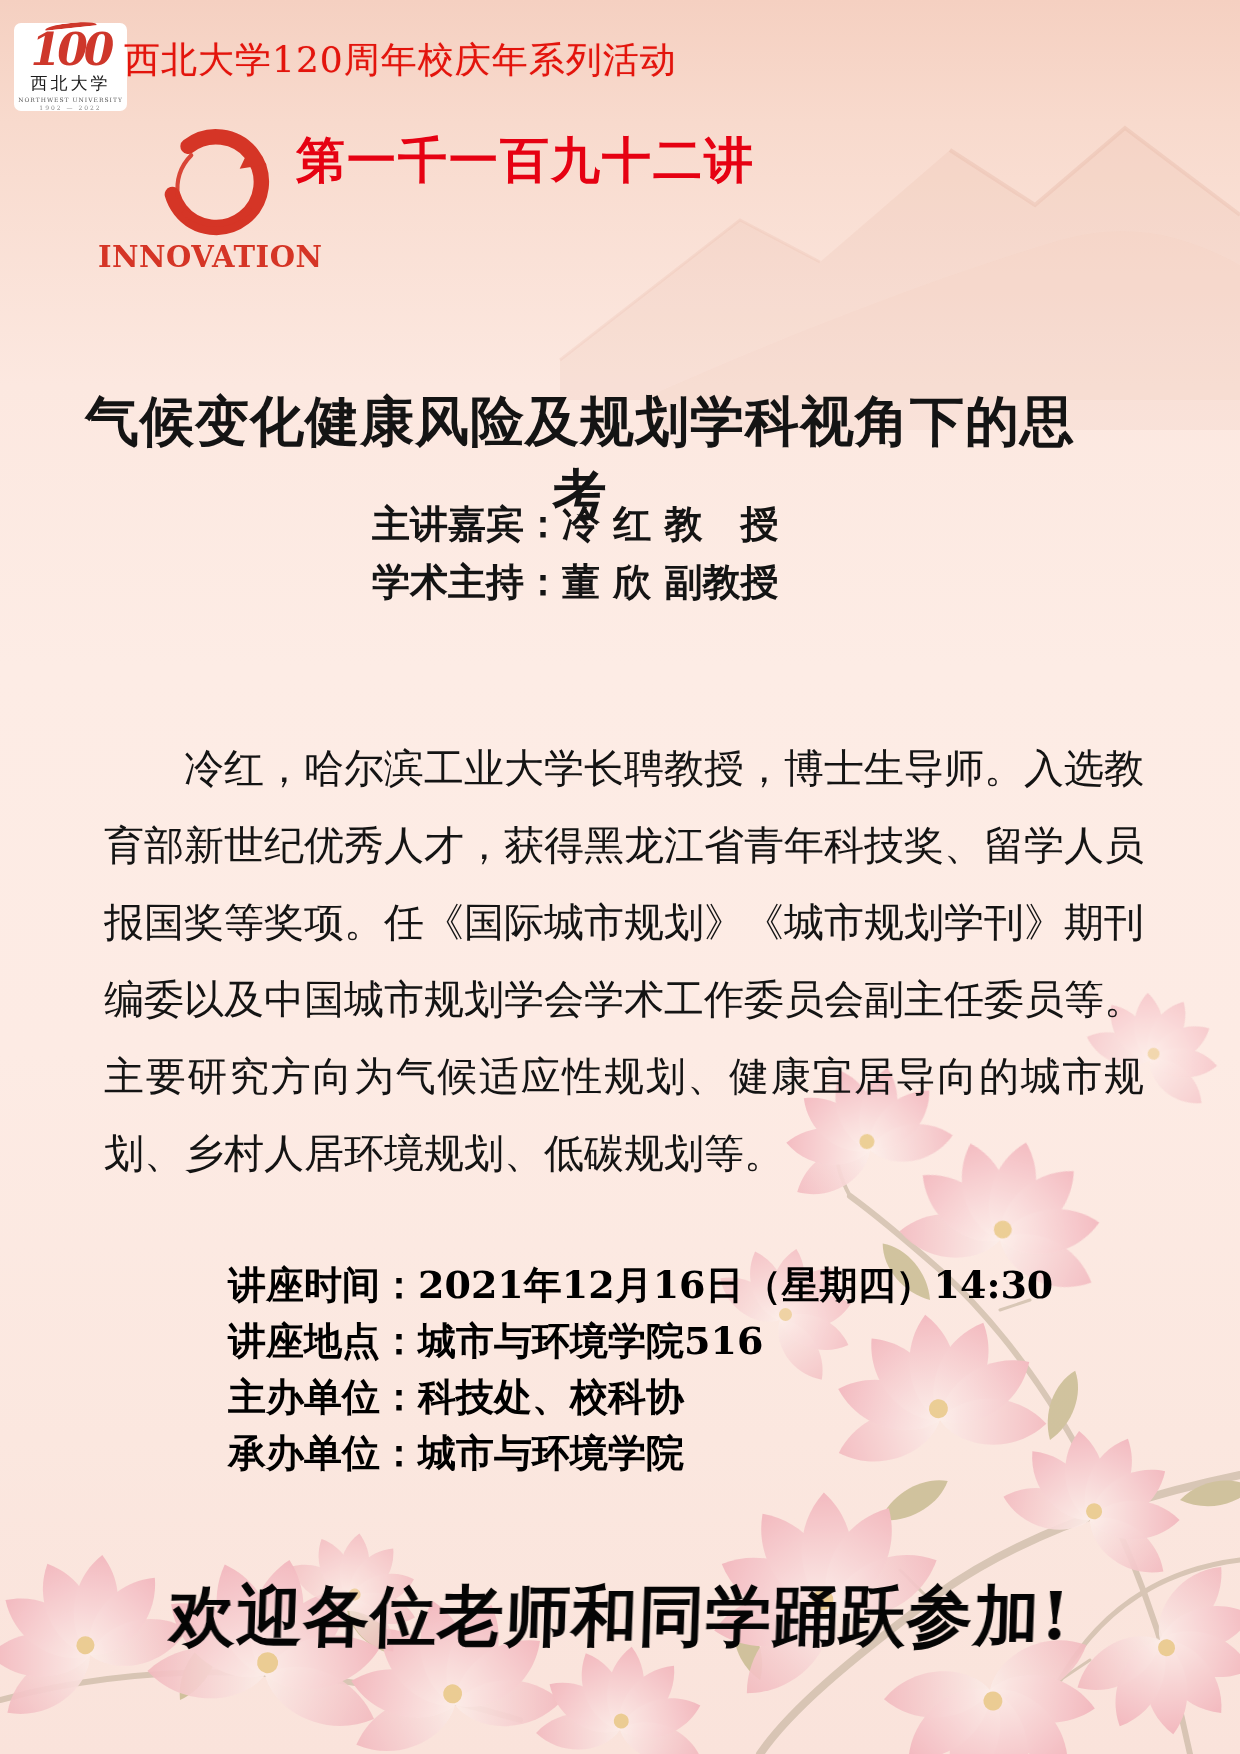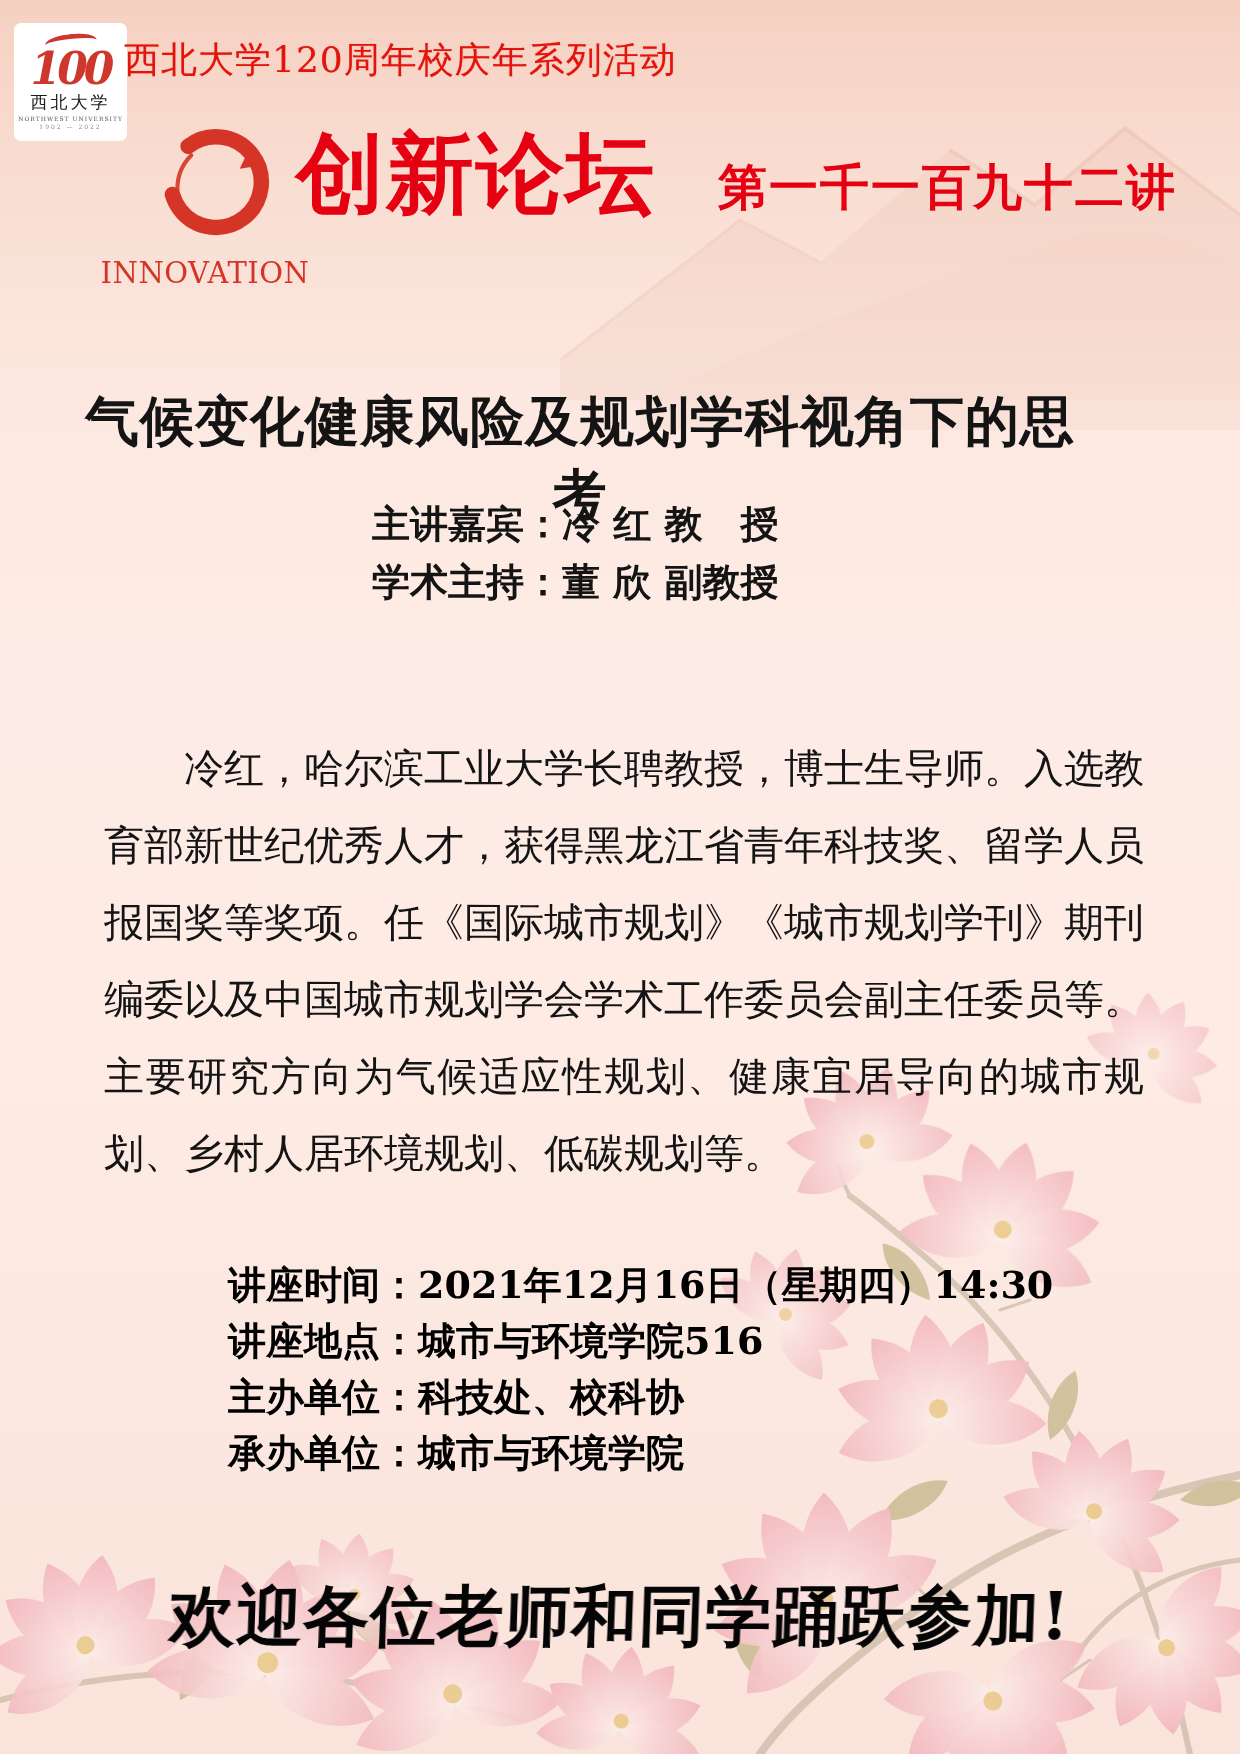--- a/index.html
+++ b/index.html
@@ -11,43 +11,43 @@
     background:linear-gradient(180deg,
       #f5d0c1 0%, #f8dacd 7%, #fce8e0 22%,
       #fdece5 38%, #fdebe4 60%, #fbe7df 82%, #fae3db 100%);
     font-family:"DejaVu Serif","Liberation Serif",serif;
   }
   .bg{position:absolute;inset:0;width:100%;height:100%;display:block;}
   .abs{position:absolute;}
 
   
   .badge{
-    left:14px;top:23px;width:113px;height:118px;
+    left:14px;top:23px;width:113px;height:88px;
     background:#ffffff;border-radius:7px;
     display:flex;flex-direction:column;align-items:center;justify-content:center;
     gap:1px;z-index:3;
   }
   .badge-swoosh{width:52px;height:12px;border-top:5px solid #ce372b;border-radius:50%;
     transform:rotate(-6deg);margin-bottom:-4px;}
   .badge-num{font-size:44px;line-height:0.95;color:#ce372b;font-style:italic;
     font-weight:700;letter-spacing:-4px;}
   .badge-cn{font-size:17px;font-weight:400;color:#1c1c1c;letter-spacing:3px;}
   .badge-en{font-size:6px;color:#555;letter-spacing:1px;}
   .badge-years{font-size:6px;color:#888;letter-spacing:2px;}
 
   .series-title{
     left:124px;top:36px;z-index:3;
     font-size:36px;font-weight:400;color:#e3140c;letter-spacing:1px;
     text-shadow:0 0 1px rgba(227,20,12,.4);
   }
 
   .innovation-mark{left:148px;top:112px;width:136px;height:136px;z-index:3;}
   .innovation-label{
-    left:98px;top:256px;width:214px;text-align:center;z-index:3;
-    font-size:29px;color:#d53526;letter-spacing:0.5px;font-weight:400;
+    left:98px;top:240px;width:214px;text-align:center;z-index:3;
+    font-size:29px;color:#d53526;letter-spacing:0.5px;font-weight:700;
   }
 
   .forum-row{left:296px;top:128px;display:flex;align-items:baseline;gap:62px;z-index:3;}
   .forum-name{
     font-size:88px;line-height:1.05;font-weight:900;color:#e60112;
     font-family:"DejaVu Sans","Liberation Sans",sans-serif;letter-spacing:2px;
   }
   .forum-session{
     font-size:49px;font-weight:900;color:#e60112;
     font-family:Liberation Sans, sans-serif;letter-spacing:2px;
@@ -155,21 +155,20 @@
 
   <svg class="abs innovation-mark" viewBox="0 0 132 132" aria-hidden="true">
     <circle cx="66" cy="68" r="44" fill="none" stroke="#d53526" stroke-width="15" stroke-linecap="round" stroke-dasharray="224 53" transform="rotate(-128 66 68)"></circle>
     <path d="M100 32 L115 51 L89 55 Z" fill="#d53526"></path>
     <path d="M36 98 Q66 120 98 96" stroke="#d53526" stroke-width="6" fill="none" stroke-linecap="round"></path>
     <path d="M29 82 Q26 58 42 42" stroke="#d53526" stroke-width="4" fill="none" stroke-linecap="round" opacity="0.9"></path>
   </svg>
   <div class="abs innovation-label">INNOVATION</div>
 
   <div class="abs forum-row">
-    <span class="forum-name">创新论坛</span>
     <span class="forum-session">第一千一百九十二讲</span>
   </div>
 
   <h1 class="abs lecture-title">气候变化健康风险及规划学科视角下的思考</h1>
 
   <div class="abs speakers">
     <div>主讲嘉宾：冷 红 教　授</div>
     <div>学术主持：董 欣 副教授</div>
   </div>
 

